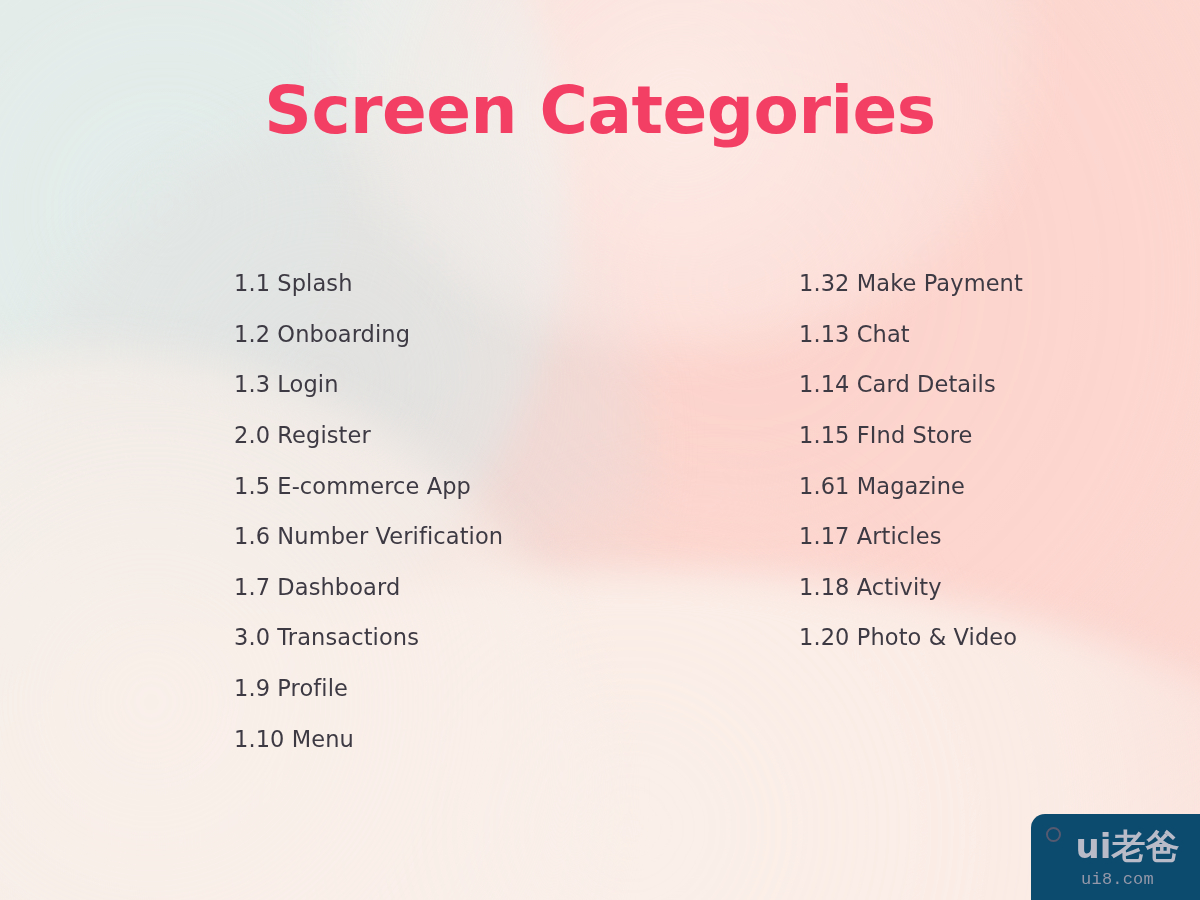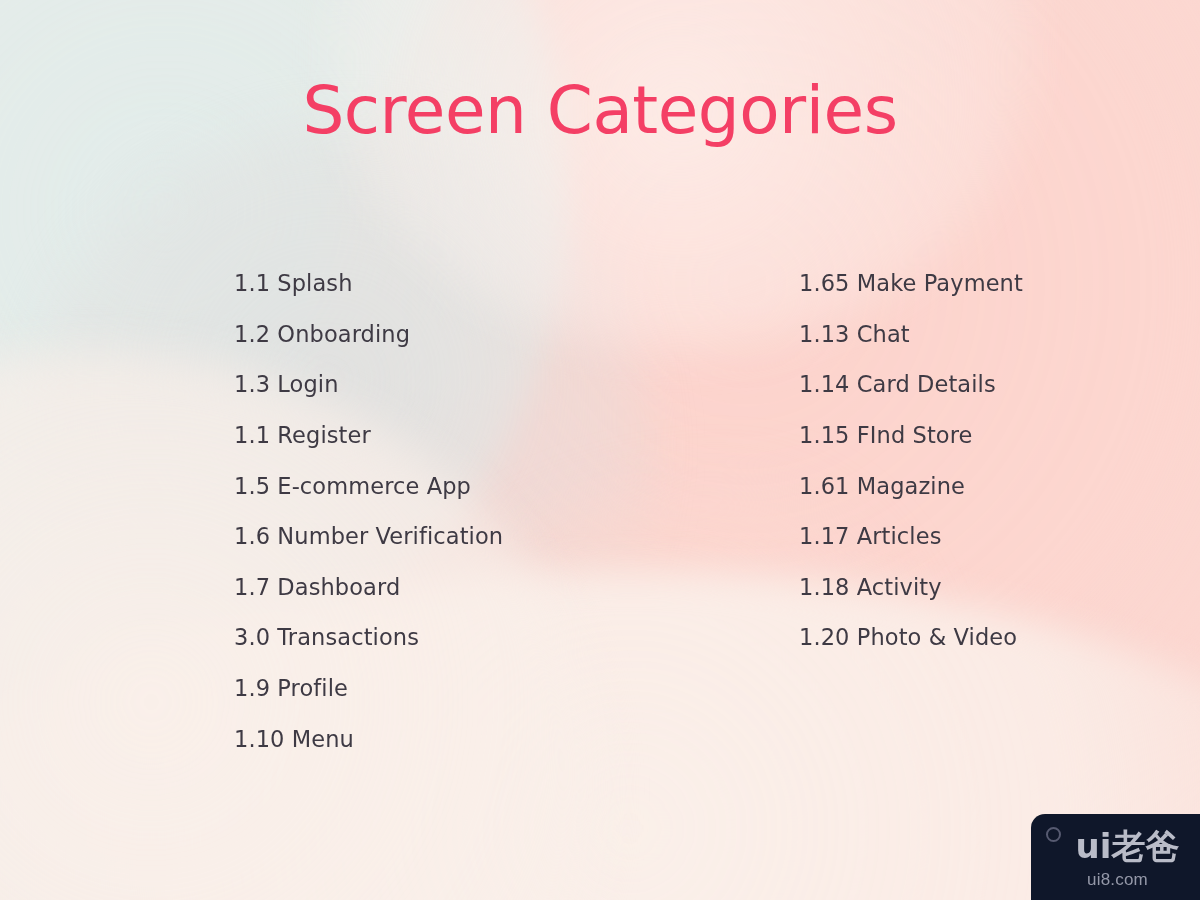--- a/index.html
+++ b/index.html
@@ -152,21 +152,21 @@
     height: 100%;
   }
 
   #page-title {
     position: absolute;
     top: 78px;
     left: 0;
     width: 1200px;
     text-align: center;
     font-family: "DejaVu Sans", sans-serif;
-    font-weight: normal;
+    font-weight: bold;
     font-size: 66px;
     letter-spacing: -0.5px;
     color: #f43f65;
     line-height: 1;
     white-space: nowrap;
   }
 
   .cat-column {
     position: absolute;
     top: 258px;
@@ -189,21 +189,21 @@
   }
 
   
   #watermark-badge {
     position: absolute;
     z-index: 9;
     left: 1031px;
     top: 814px;
     width: 169px;
     height: 86px;
-    background: #0f172a;
+    background: #0c4a6e;
     border-radius: 14px 0 0 0;
     overflow: hidden;
   }
 
   #watermark-ring {
     position: absolute;
     left: 15px;
     top: 13px;
     width: 15px;
     height: 15px;
@@ -226,21 +226,21 @@
     letter-spacing: 0px;
   }
 
   #watermark-url {
     position: absolute;
     left: 0;
     right: 0;
     top: 56px;
     text-align: center;
     padding-left: 4px;
-    font-family: Liberation Sans, sans-serif;
+    font-family: Liberation Mono, monospace;
     font-size: 17px;
     color: #9498a8;
     letter-spacing: 0.2px;
   }
 </style>
 </head>
 <body>
 
 <div id="slide">
 
@@ -254,31 +254,31 @@
   <div class="bg-layer" id="bg-cream-left"></div>
 
   <div id="content">
 
     <div id="page-title">Screen Categories</div>
 
     <div class="cat-column" id="column-left">
       <div class="cat-item">1.1 Splash</div>
       <div class="cat-item">1.2 Onboarding</div>
       <div class="cat-item">1.3 Login</div>
-      <div class="cat-item">1.1 Register</div>
+      <div class="cat-item">2.0 Register</div>
       <div class="cat-item">1.5 E-commerce App</div>
       <div class="cat-item">1.6 Number Verification</div>
       <div class="cat-item">1.7 Dashboard</div>
       <div class="cat-item">3.0 Transactions</div>
       <div class="cat-item">1.9 Profile</div>
       <div class="cat-item">1.10 Menu</div>
     </div>
 
     <div class="cat-column" id="column-right">
-      <div class="cat-item">1.65 Make Payment</div>
+      <div class="cat-item">1.32 Make Payment</div>
       <div class="cat-item">1.13 Chat</div>
       <div class="cat-item">1.14 Card Details</div>
       <div class="cat-item">1.15 FInd Store</div>
       <div class="cat-item">1.61 Magazine</div>
       <div class="cat-item">1.17 Articles</div>
       <div class="cat-item">1.18 Activity</div>
       <div class="cat-item">1.20 Photo &amp; Video</div>
     </div>
 
   </div>

